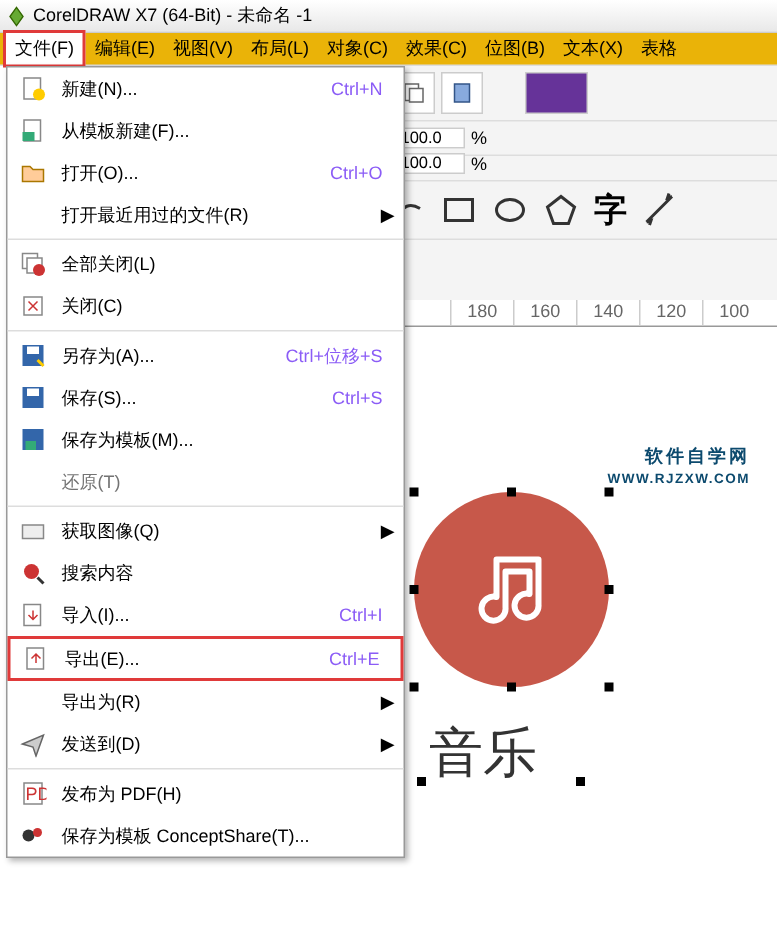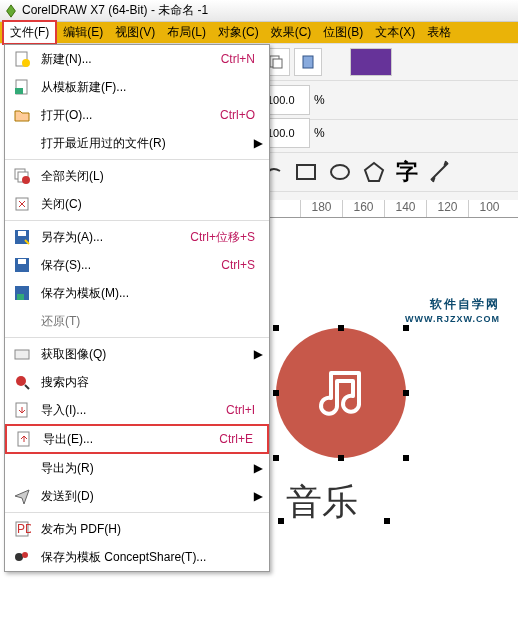--- a/index.html
+++ b/index.html
@@ -8,27 +8,27 @@
 .titlebar-icon{width:14px;height:14px;margin-right:4px}
 .menubar{height:22px;background:#eab308;display:flex;align-items:center;padding:0 2px;border-bottom:1px solid #ddd}
 .menuitem{padding:2px 6px;cursor:default}
 .menuitem.active{border:2px solid #e03a3a;background:#fff}
 .dropdown{position:absolute;left:4px;top:44px;width:266px;background:#fff;border:1px solid #999;box-shadow:2px 2px 4px rgba(0,0,0,.3);z-index:10}
 .ditem{display:flex;align-items:center;height:28px;padding:0 6px;position:relative}
 .ditem.sep{height:1px;background:#ddd;margin:2px 0;padding:0}
 .ditem.highlight{border:2px solid #e03a3a;height:30px}
 .dicon{width:22px;height:22px;margin-right:8px;display:flex;align-items:center;justify-content:center}
 .dlabel{flex:1}
-.dshort{color:#be185d;margin-right:8px}
+.dshort{color:#8b5cf6;margin-right:8px}
 .darrow{position:absolute;right:6px}
 .disabled{color:#737373}
 .toolbar{position:absolute;left:258px;top:44px;right:0;height:160px;background:#f4f4f4}
 .tbrow{display:flex;align-items:center;gap:4px;padding:4px;border-bottom:1px solid #ddd}
 .tbbtn{width:28px;height:28px;border:1px solid #ccc;background:#fff;display:flex;align-items:center;justify-content:center}
-.numbox{width:48px;height:30px;border:1px solid #ccc;background:#fff;display:flex;align-items:center;padding:0 4px;font-size:11px}
+.numbox{width:48px;height:14px;border:1px solid #ccc;background:#fff;display:flex;align-items:center;padding:0 4px;font-size:11px}
 .ruler{position:absolute;left:258px;top:200px;right:0;height:18px;background:#fff;border-bottom:1px solid #999;display:flex;font-size:9px;color:#666;overflow:hidden}
 .ruler span{width:42px;text-align:center;border-left:1px solid #ccc}
 .canvas{position:absolute;left:258px;top:218px;right:0;bottom:0;background:#fff}
 .watermark{position:absolute;top:70px;right:18px;color:#0c4a6e;font-size:22px;font-weight:bold;letter-spacing:2px;text-align:right}
 .watermark small{display:block;font-size:9px;letter-spacing:1px}
 .circle{position:absolute;left:18px;top:110px;width:130px;height:130px;border-radius:50%;background:#c7584a;display:flex;align-items:center;justify-content:center}
 .handle{position:absolute;width:6px;height:6px;background:#000}
 .label-music{position:absolute;left:28px;top:260px;font-size:36px;color:#333}
 </style>
 </head>

